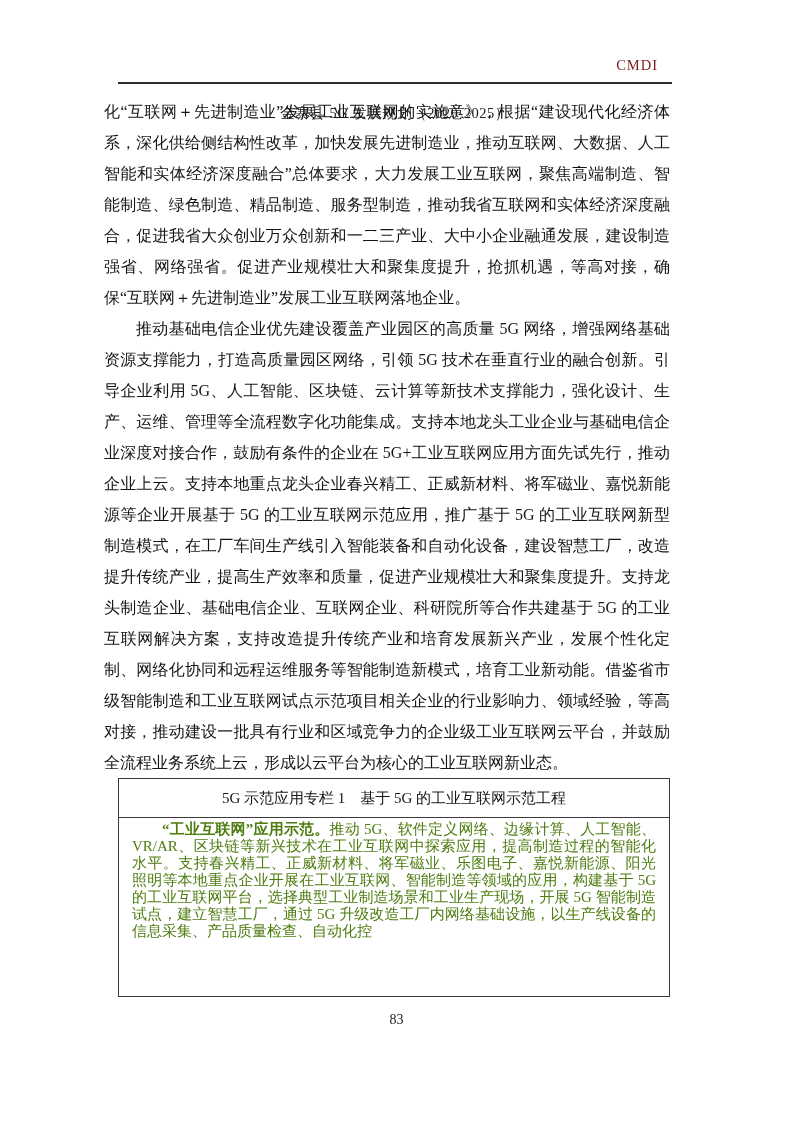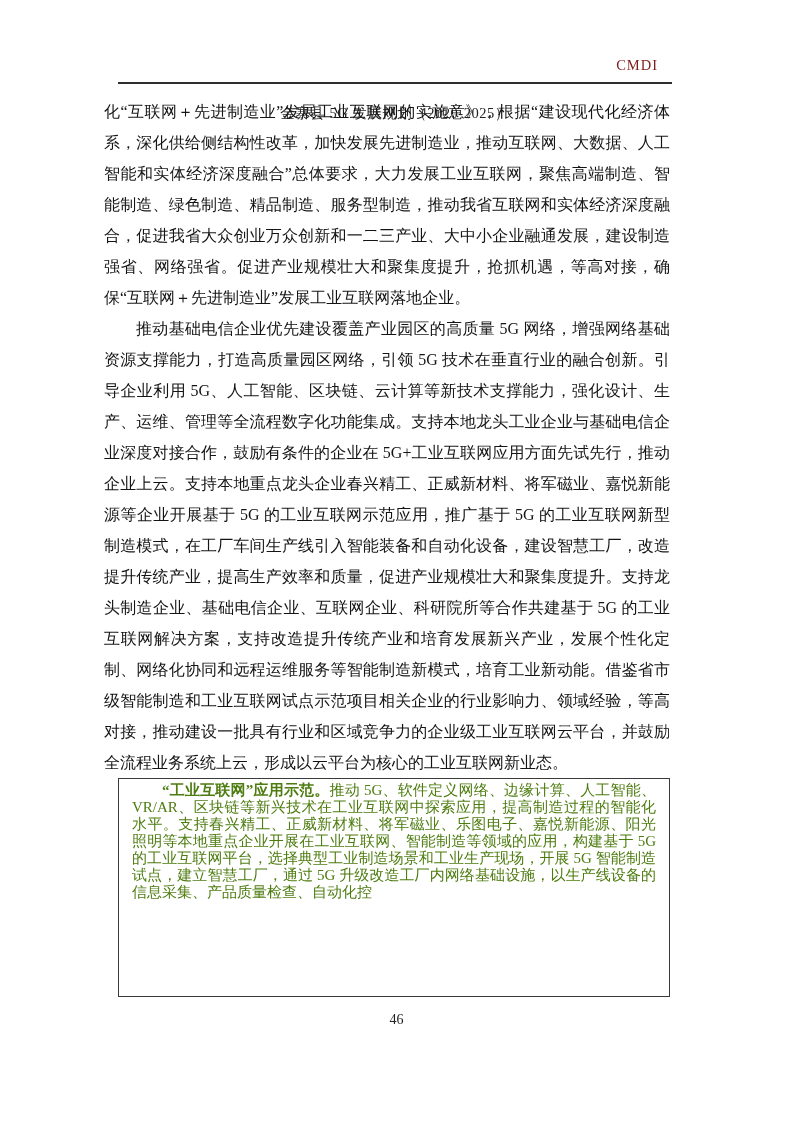--- a/index.html
+++ b/index.html
@@ -129,20 +129,21 @@
     <div class="header-org">CMDI</div>
   </div>
   <div class="header-rule"></div>
 
   <div class="body-text">
     <p class="para-continuation">化“互联网＋先进制造业”发展工业互联网的实施意》，根据“建设现代化经济体系，深化供给侧结构性改革，加快发展先进制造业，推动互联网、大数据、人工智能和实体经济深度融合”总体要求，大力发展工业互联网，聚焦高端制造、智能制造、绿色制造、精品制造、服务型制造，推动我省互联网和实体经济深度融合，促进我省大众创业万众创新和一二三产业、大中小企业融通发展，建设制造强省、网络强省。促进产业规模壮大和聚集度提升，抢抓机遇，等高对接，确保“互联网＋先进制造业”发展工业互联网落地企业。</p>
     <p class="para-indent">推动基础电信企业优先建设覆盖产业园区的高质量 5G 网络，增强网络基础资源支撑能力，打造高质量园区网络，引领 5G 技术在垂直行业的融合创新。引导企业利用 5G、人工智能、区块链、云计算等新技术支撑能力，强化设计、生产、运维、管理等全流程数字化功能集成。支持本地龙头工业企业与基础电信企业深度对接合作，鼓励有条件的企业在 5G+工业互联网应用方面先试先行，推动企业上云。支持本地重点龙头企业春兴精工、正威新材料、将军磁业、嘉悦新能源等企业开展基于 5G 的工业互联网示范应用，推广基于 5G 的工业互联网新型制造模式，在工厂车间生产线引入智能装备和自动化设备，建设智慧工厂，改造提升传统产业，提高生产效率和质量，促进产业规模壮大和聚集度提升。支持龙头制造企业、基础电信企业、互联网企业、科研院所等合作共建基于 5G 的工业互联网解决方案，支持改造提升传统产业和培育发展新兴产业，发展个性化定制、网络化协同和远程运维服务等智能制造新模式，培育工业新动能。借鉴省市级智能制造和工业互联网试点示范项目相关企业的行业影响力、领域经验，等高对接，推动建设一批具有行业和区域竞争力的企业级工业互联网云平台，并鼓励全流程业务系统上云，形成以云平台为核心的工业互联网新业态。</p>
   </div>
 
   <div class="callout-box">
+    <div class="callout-box-title">5G 示范应用专栏 1　基于 5G 的工业互联网示范工程</div>
     <div class="callout-box-body">
       <p><span class="callout-lead">“工业互联网”应用示范。</span><span>推动 5G、软件定义网络、边缘计算、人工智能、VR/AR、区块链等新兴技术在工业互联网中探索应用，提高制造过程的智能化水平。支持春兴精工、正威新材料、将军磁业、乐图电子、嘉悦新能源、阳光照明等本地重点企业开展在工业互联网、智能制造等领域的应用，构建基于 5G 的工业互联网平台，选择典型工业制造场景和工业生产现场，开展 5G 智能制造试点，建立智慧工厂，通过 5G 升级改造工厂内网络基础设施，以生产线设备的信息采集、产品质量检查、自动化控</span></p>
     </div>
   </div>
 
-  <div class="page-number">46</div>
+  <div class="page-number">83</div>
 
 </div>
 
 </body></html>

